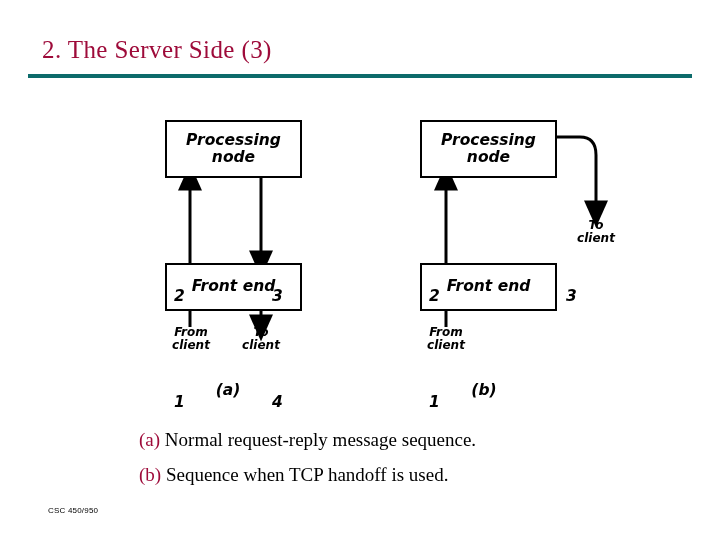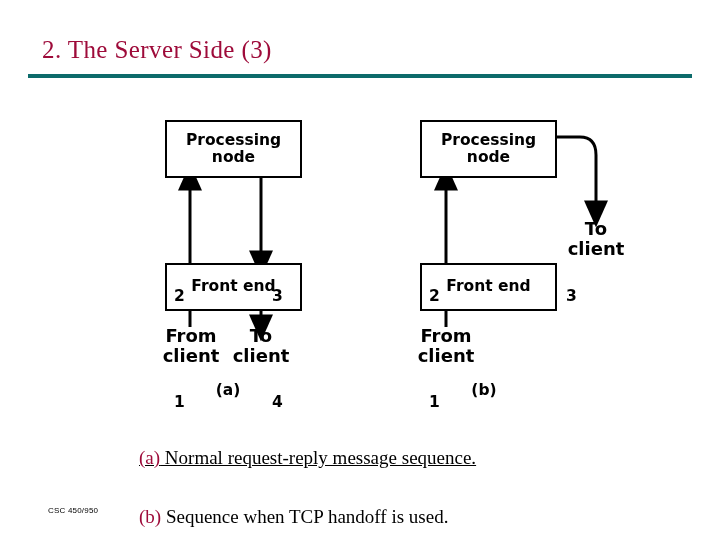--- a/index.html
+++ b/index.html
@@ -35,20 +35,21 @@
     background: #0d6b6b;
   }
 
   
   .figure {
     position: absolute;
     left: 150px;
     top: 105px;
     width: 470px;
     height: 300px;
+    font-style: italic;
   }
 
   .box {
     position: absolute;
     border: 2px solid #000000;
     background: #ffffff;
     box-sizing: border-box;
     display: flex;
     align-items: center;
     justify-content: center;
@@ -57,21 +58,21 @@
     font-weight: bold;
     font-size: 15.5px;
     line-height: 1.12;
     color: #000000;
   }
 
   .plain-label {
     position: absolute;
     font-family: "DejaVu Sans", sans-serif;
     font-weight: bold;
-    font-size: 18px;
+    font-size: 12px;
     line-height: 1.12;
     color: #000000;
     text-align: center;
     white-space: pre-line;
   }
 
   .num-label {
     position: absolute;
     font-family: "DejaVu Sans", sans-serif;
     font-weight: bold;
@@ -101,22 +102,22 @@
   .caption {
     position: absolute;
     font-family: "Liberation Serif", serif;
     font-size: 19px;
     color: #000000;
     white-space: nowrap;
   }
   .caption .tag {
     color: #9e0b3a;
   }
-  .caption-a { left: 139px; top: 447px; text-decoration: underline; }
-  .caption-b { left: 139px; top: 506px; font-family: Liberation Serif, serif; }
+  .caption-a { left: 139px; top: 429px; }
+  .caption-b { left: 139px; top: 464px; font-family: Liberation Serif, serif; }
 
   
   .footer {
     position: absolute;
     left: 48px;
     top: 506px;
     font-family: "Liberation Sans", sans-serif;
     font-size: 8px;
     color: #000000;
     letter-spacing: 0.2px;

